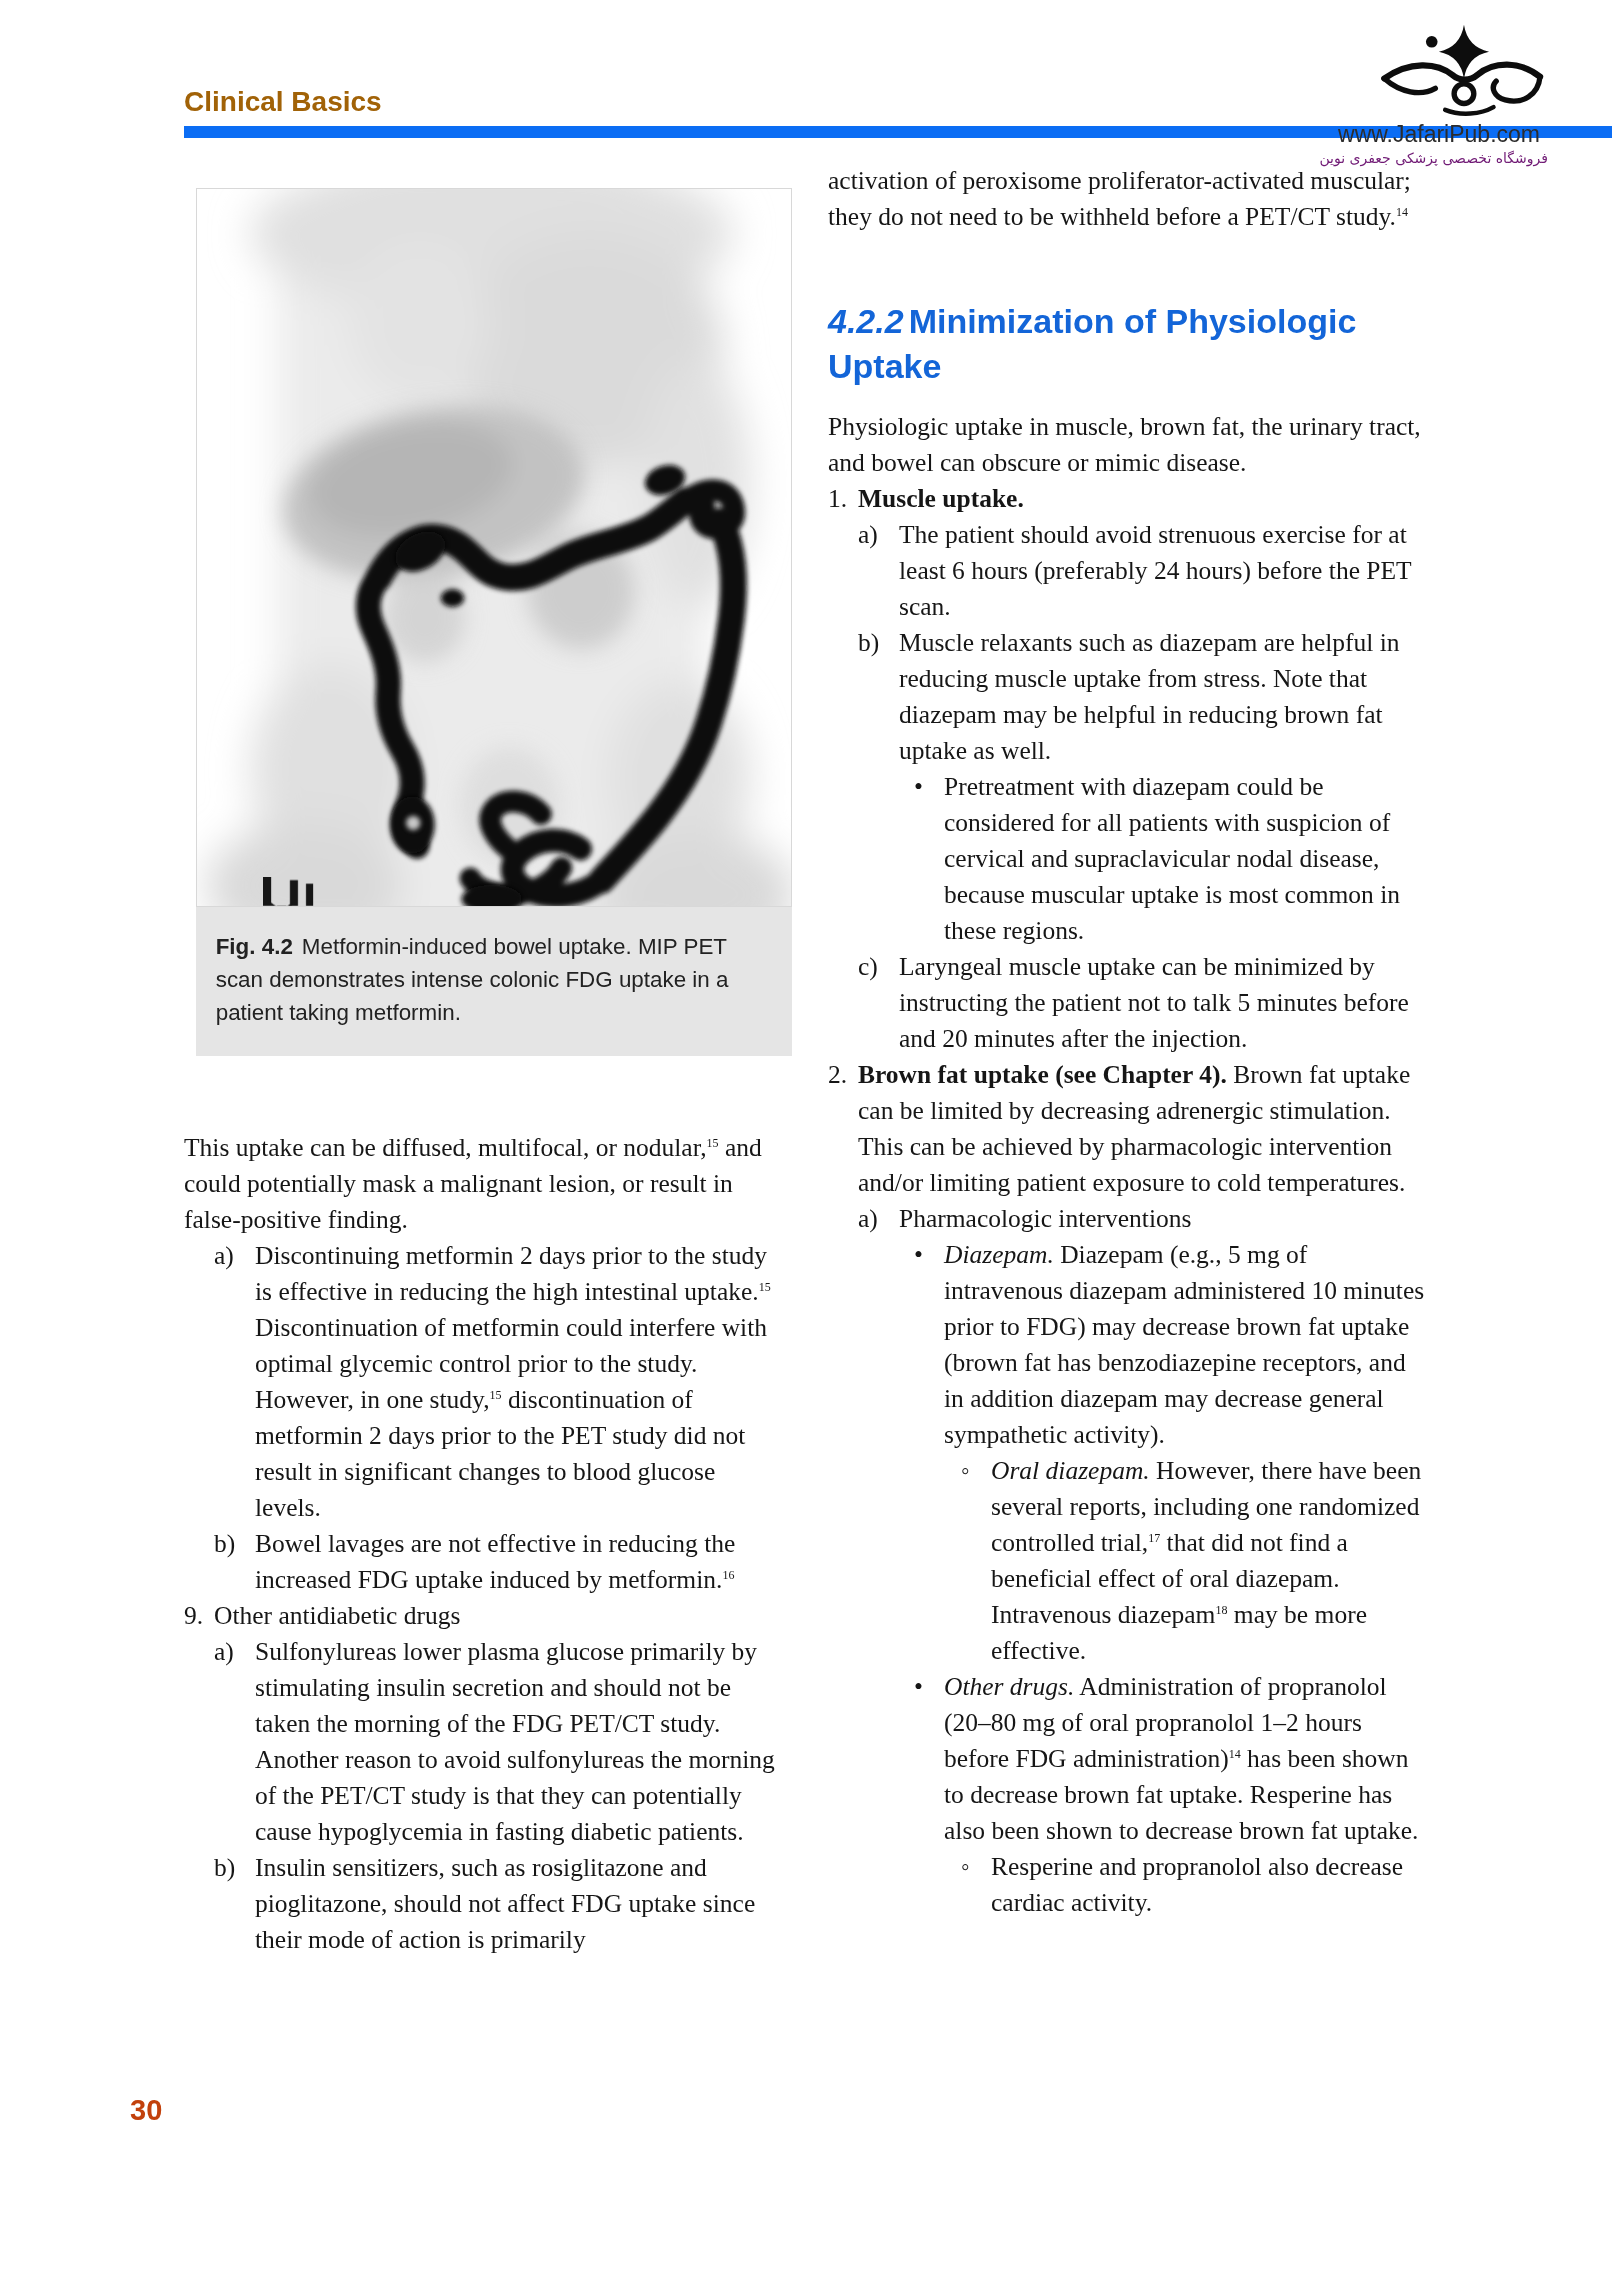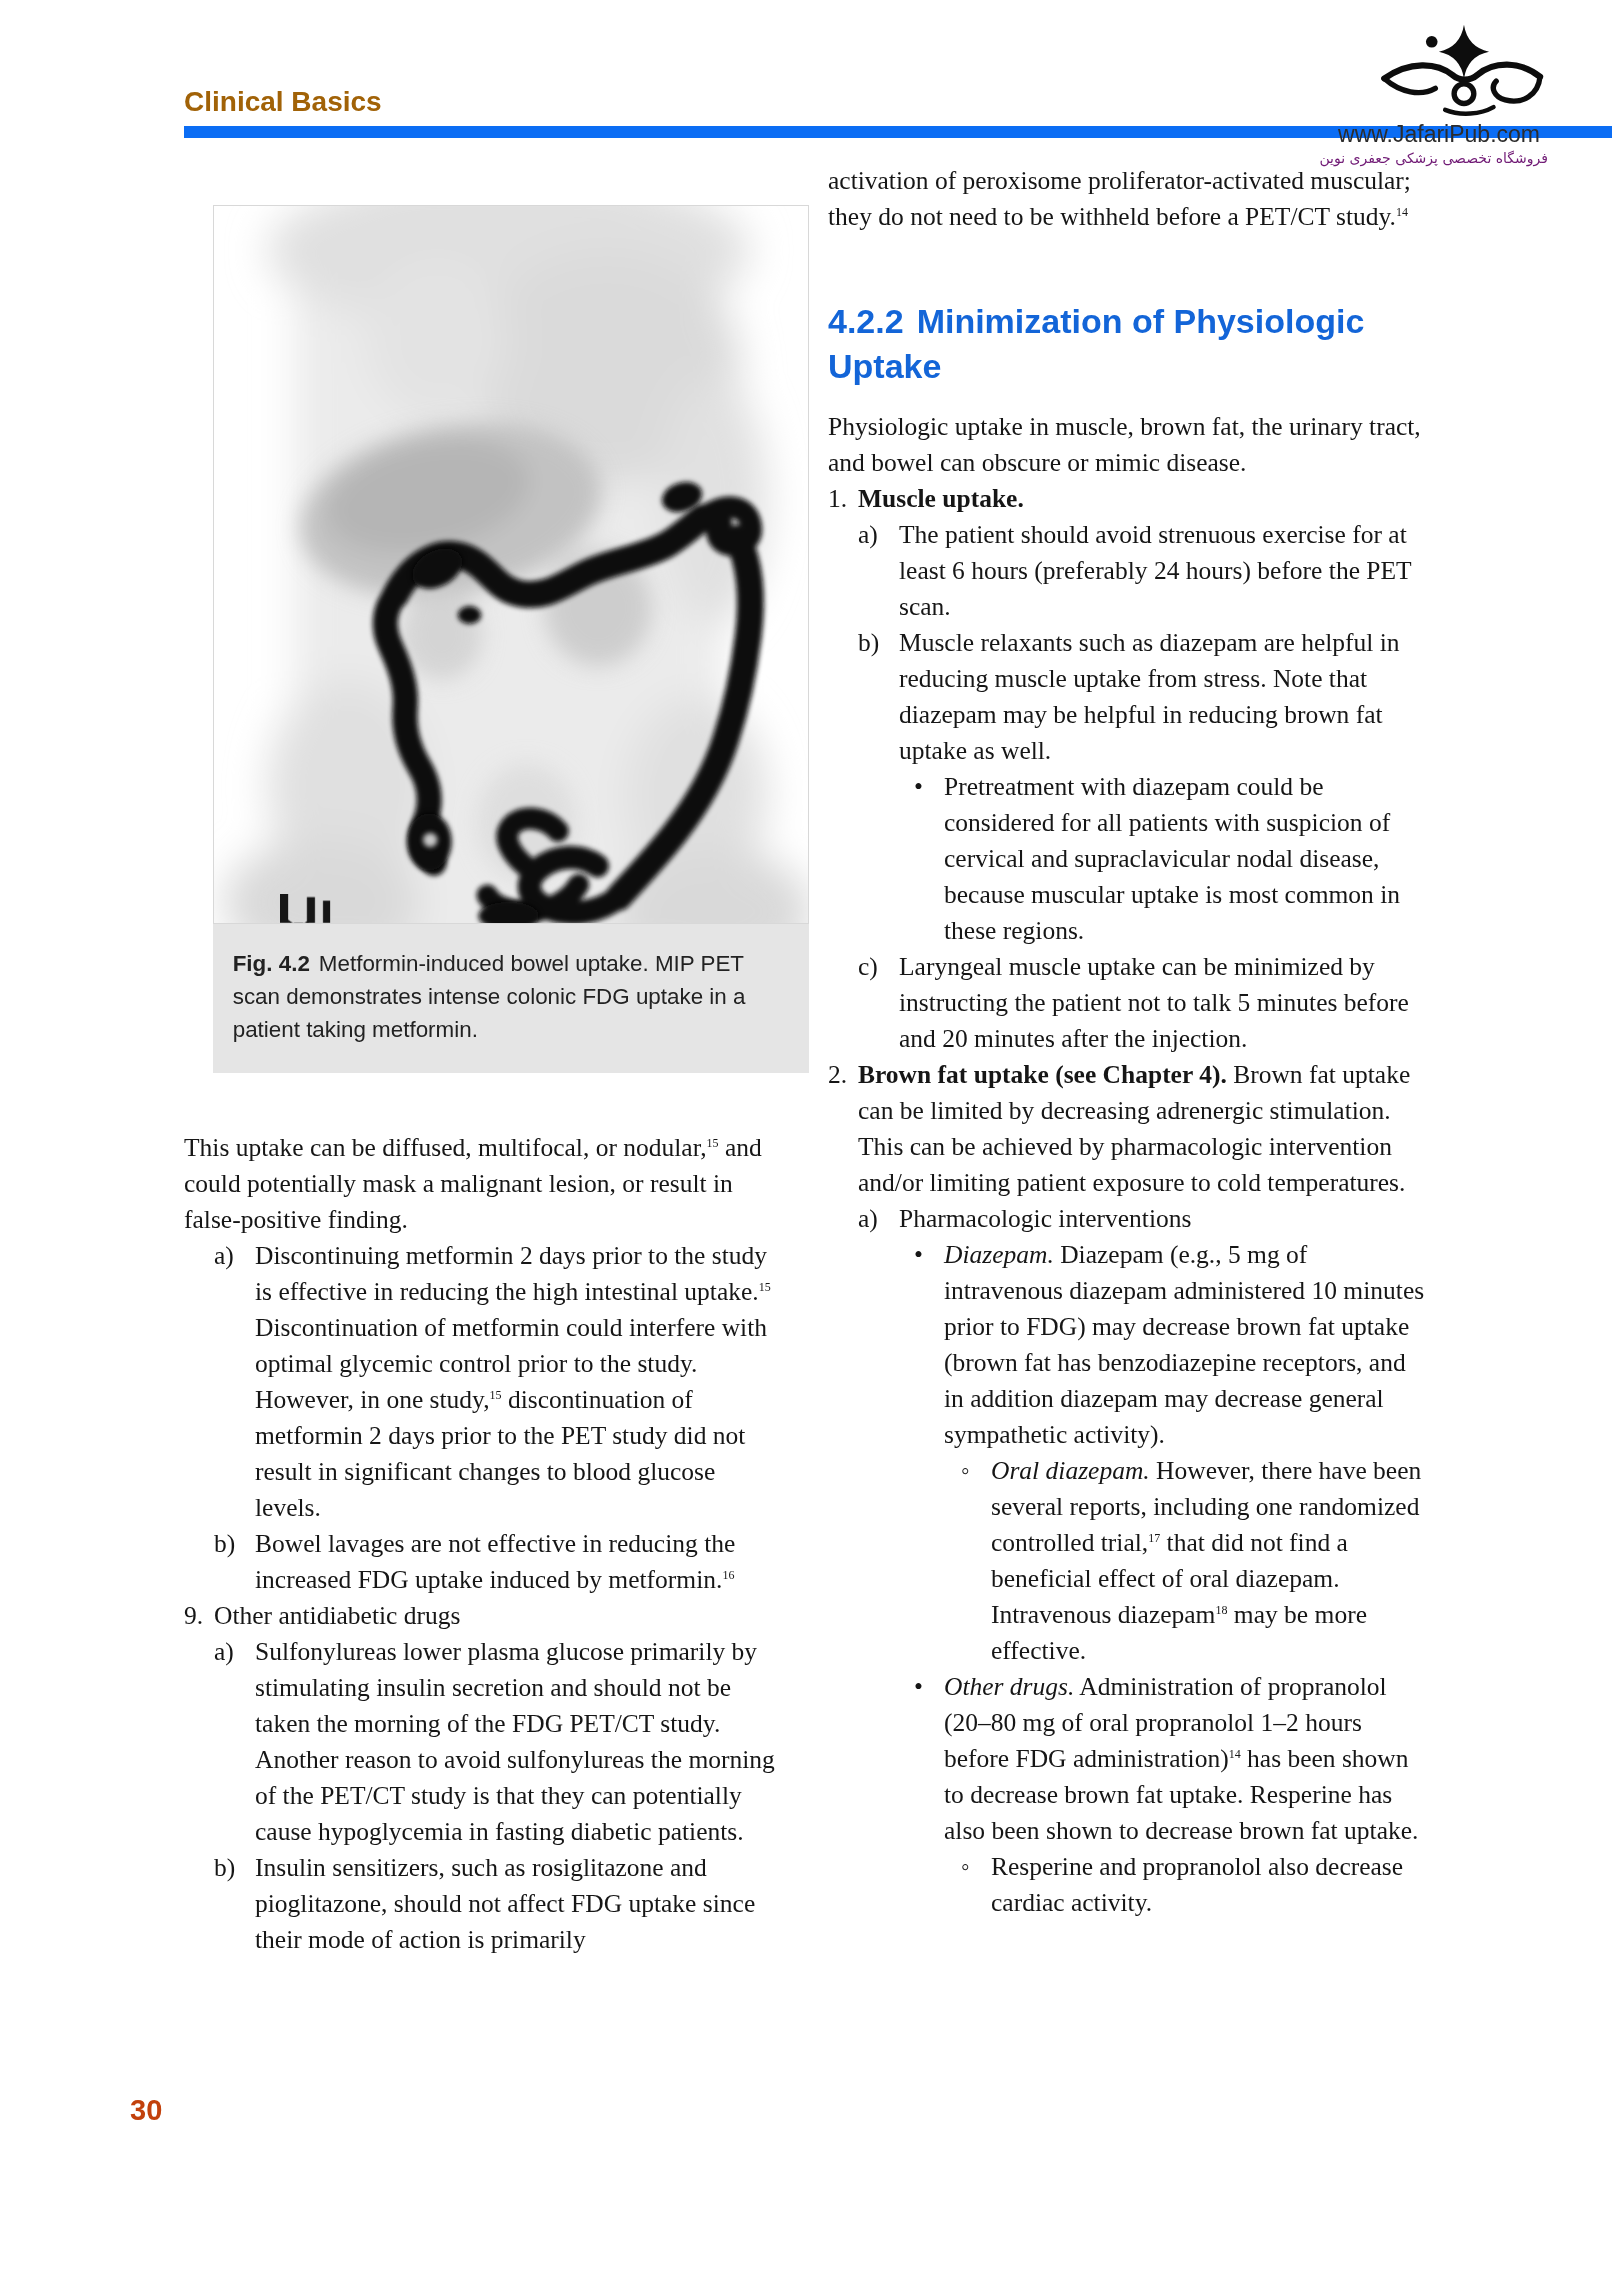--- a/index.html
+++ b/index.html
@@ -26,21 +26,21 @@
     position:absolute;right:72px;top:121px;
     font-family:"Liberation Sans","DejaVu Sans",sans-serif;
     font-size:23px;color:#2c2c2c;z-index:3;
   }
   .site-fa{
     position:absolute;right:64px;top:150px;
     font-family:"DejaVu Sans","Liberation Sans",sans-serif;
     font-size:14px;color:#701a75;direction:rtl;z-index:3;
   }
   
-  figure{margin:17px;padding:12px;}
+  figure{margin:0;padding:12px;}
   .figure{position:absolute;left:184px;top:176px;width:596px;}
   .fig-image{
     width:596px;height:719px;background:#fff;
     border:0.9px solid #d8d8d8;box-sizing:border-box;
     overflow:hidden;position:relative;
   }
   .fig-image svg{display:block;width:100%;height:100%;}
   .fig-caption{
     background:#e5e5e5;
     padding:23px 23px 27px 19.7px;
@@ -72,21 +72,21 @@
   .lvl4{margin-left:133px;}
   .bold{font-weight:bold;}
   .ital{font-style:italic;text-align:right;}
   
   .sec-heading{
     margin:64px 0 19.7px 0;
     font-family:"Liberation Sans","DejaVu Sans",sans-serif;
     font-weight:bold;font-size:34px;line-height:45px;
     color:#1365d8;
   }
-  .sec-heading .hnum{margin-right:13px;}
+  .sec-heading .hnum{margin-right:5px;font-style:italic;}
   
   .page-num{
     position:absolute;left:93px;top:2094px;
     font-family:"Liberation Sans","DejaVu Sans",sans-serif;
     font-weight:bold;font-size:29px;color:#c2410c;margin-left:37px;
   }
 </style>
 </head>
 <body>
 

